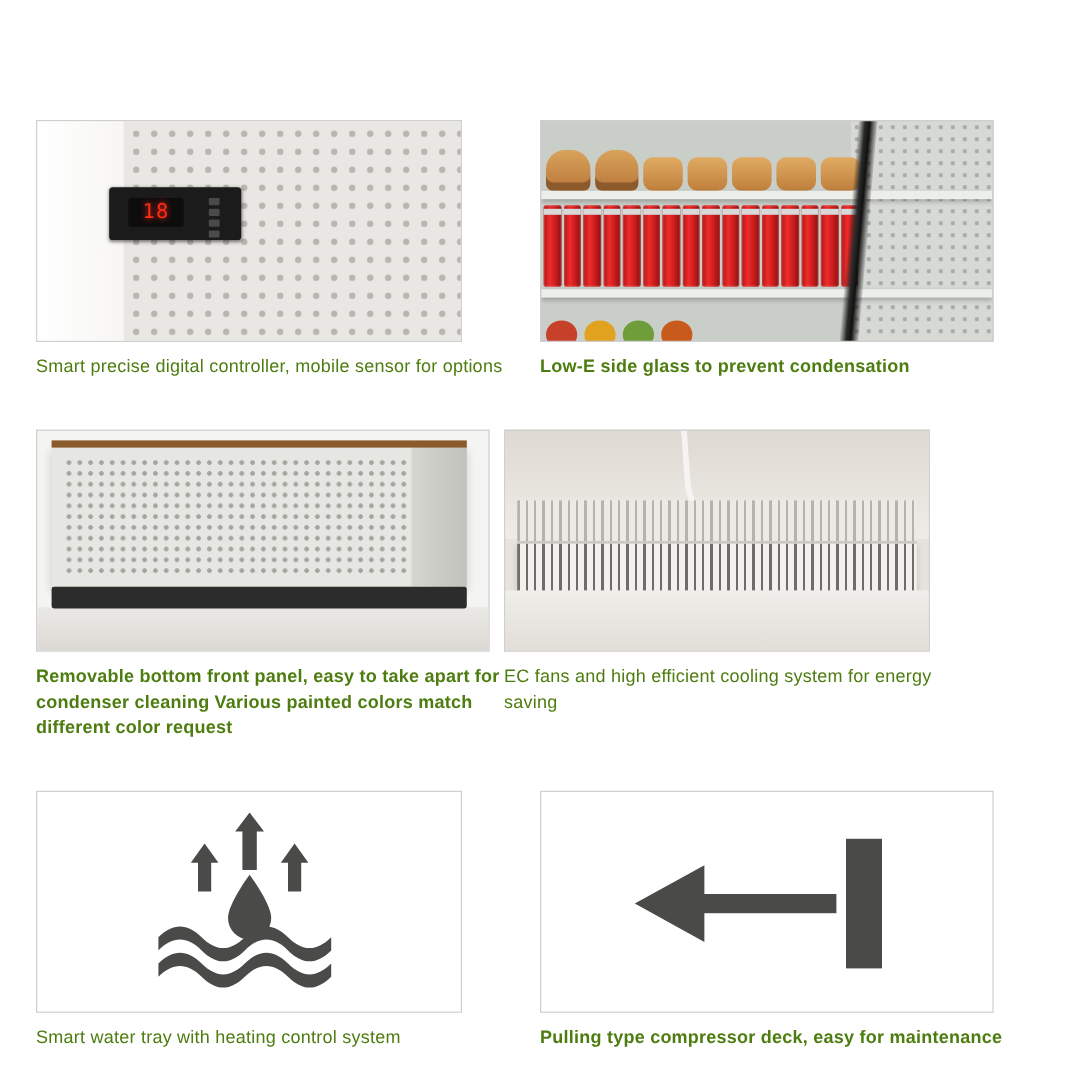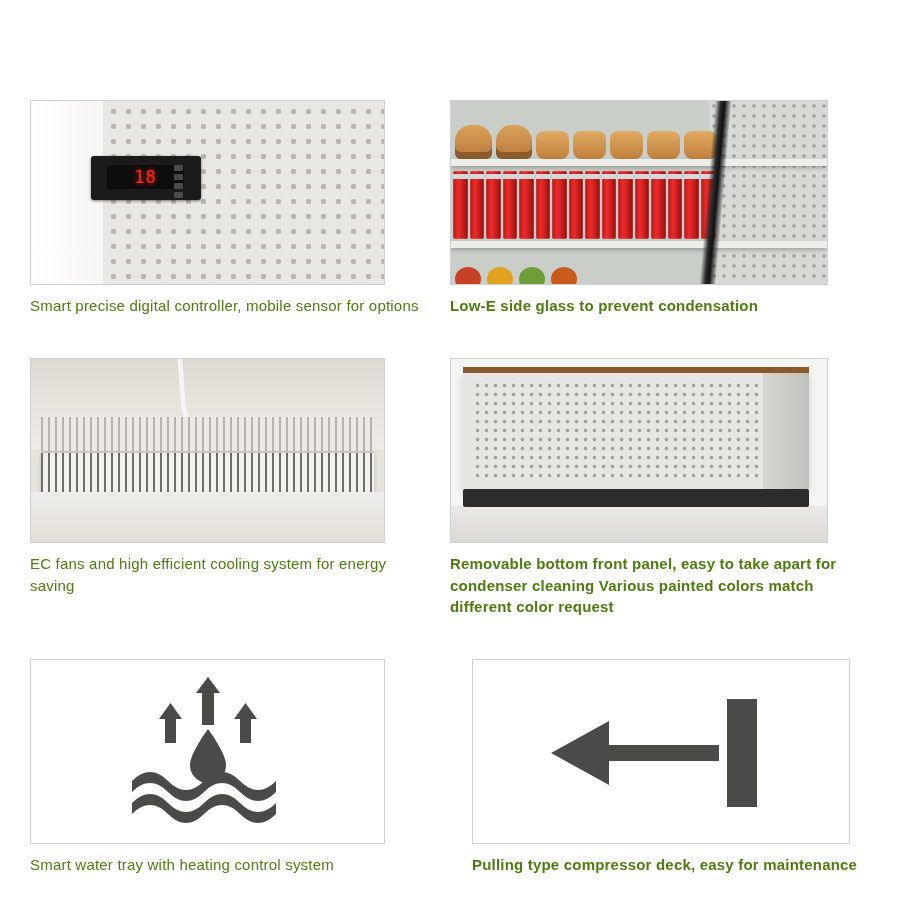--- a/index.html
+++ b/index.html
@@ -80,21 +80,21 @@
     background-image: radial-gradient(circle, #b9b6b0 2.6px, rgba(0,0,0,0) 3px);
     background-size: 15px 15px;
     background-position: 3px 3px;
   }
   .p1 .ctrl {
     position: absolute; left: 60px; top: 55px; width: 110px; height: 44px;
     background: #1b1b1b; border-radius: 3px;
     box-shadow: 0 1px 3px rgba(0,0,0,.5);
   }
   .p1 .ctrl .screen {
-    position: absolute; left: 16px; top: 9px; width: 77px; height: 24px;
+    position: absolute; left: 16px; top: 9px; width: 46px; height: 24px;
     background: #0d0d0d; border-radius: 2px;
   }
   .p1 .ctrl .digits {
     color: #ff2a18; font-family: "DejaVu Sans Mono", monospace;
     font-size: 17px; line-height: 24px; text-align: center; letter-spacing: 1px;
     text-shadow: 0 0 5px #ff2a18;
   }
   .p1 .ctrl .btns {
     position: absolute; right: 5px; top: 9px; width: 22px; height: 26px;
   }
@@ -300,47 +300,47 @@
           </div>
           <div class="glassedge"></div>
         </div>
         <div class="caption">Low-E side glass to prevent condensation</div>
       </div>
 
     </div>
 
     <div class="row" style="margin-top:42px;">
 
+      <div class="cell last">
+        <div class="photo wide p4">
+          <div class="floor"></div>
+          <div class="body">
+            <div class="perf"></div>
+            <div class="side"></div>
+          </div>
+          <div class="topline"></div>
+          <div class="plinth"></div>
+        </div>
+        <div class="caption">Removable bottom front panel, easy to take apart for condenser cleaning Various painted colors match different color request</div>
+      </div>
+
       <div class="cell">
         <div class="photo p3">
           <div class="wallTop"></div>
           <div class="cable"></div>
           <div class="grille2"></div>
           <div class="grille"></div>
           <div class="wallBot"></div>
         </div>
         <div class="caption">EC fans and high efficient cooling system for energy saving</div>
       </div>
 
-      <div class="cell last">
-        <div class="photo wide p4">
-          <div class="floor"></div>
-          <div class="body">
-            <div class="perf"></div>
-            <div class="side"></div>
-          </div>
-          <div class="topline"></div>
-          <div class="plinth"></div>
-        </div>
-        <div class="caption">Removable bottom front panel, easy to take apart for condenser cleaning Various painted colors match different color request</div>
-      </div>
-
     </div>
 
-    <div class="row" style="margin-top:42px;gap:22px;">
+    <div class="row" style="margin-top:42px;">
 
       <div class="cell">
         <div class="photo iconbox">
           <span>
             <svg width="180" height="150" viewBox="0 0 180 150">
               <g fill="#4a4a48">
 
                 <path d="M84 8 L96 8 L96 48 L84 48 Z"></path>
                 <path d="M78 16 L90 0 L102 16 Z"></path>
 

